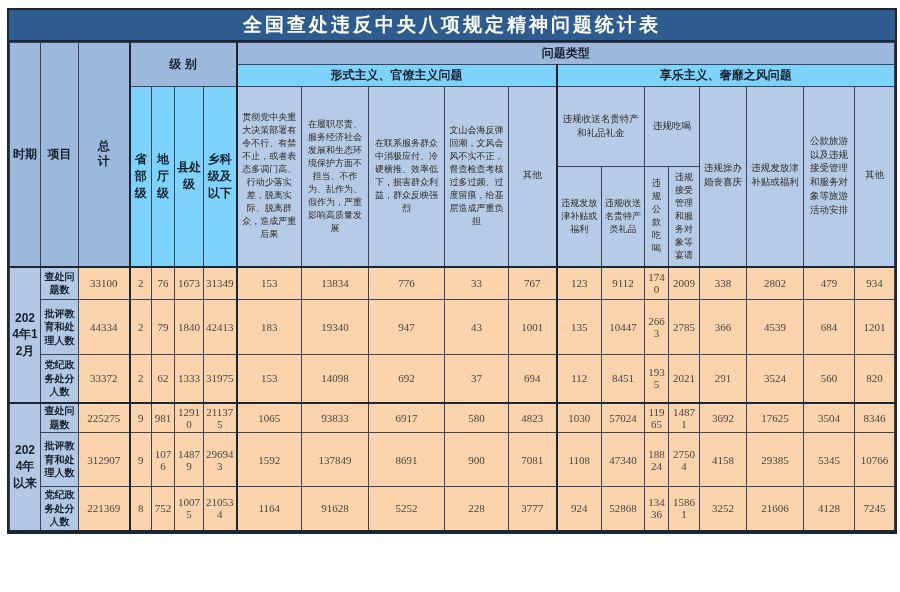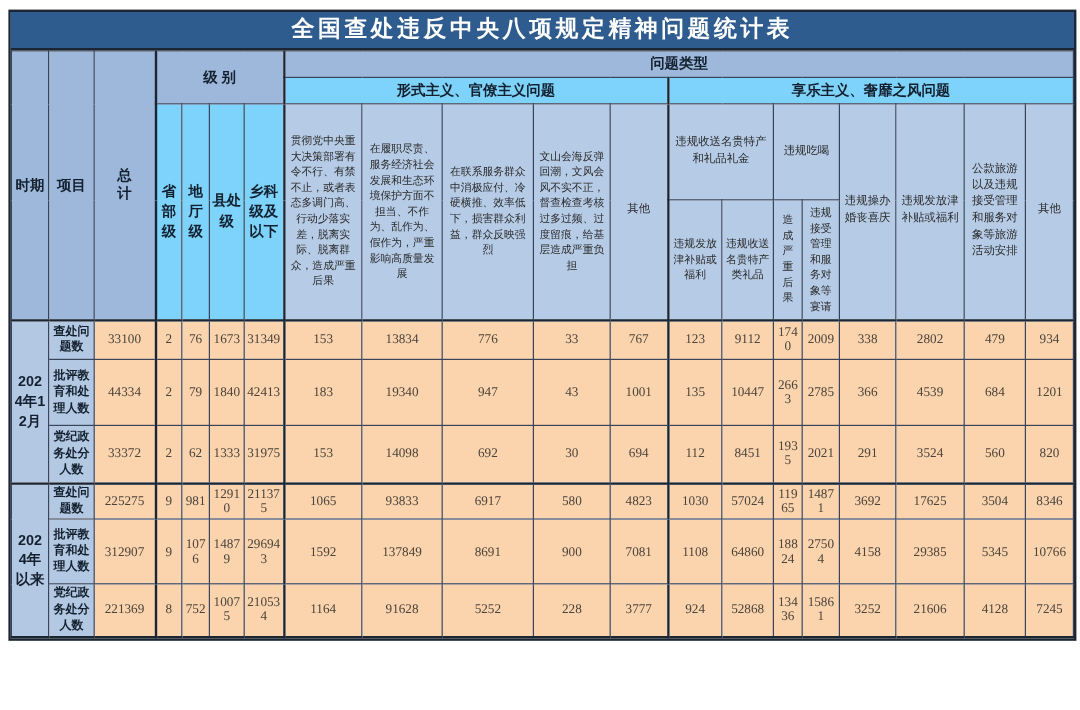--- a/index.html
+++ b/index.html
@@ -82,21 +82,21 @@
         <th class="desc descB" colspan="2">违规收送名贵特产和礼品礼金</th>
         <th class="desc descB" colspan="2">违规吃喝</th>
         <th class="desc descB tkB" rowspan="2">违规操办婚丧喜庆</th>
         <th class="desc descB tkB" rowspan="2">违规发放津补贴或福利</th>
         <th class="desc descB tkB" rowspan="2">公款旅游以及违规接受管理和服务对象等旅游活动安排</th>
         <th class="desc descB tkB" rowspan="2">其他</th>
       </tr>
       <tr style="height:100px">
         <th class="desc tkB">违规发放津补贴或福利</th>
         <th class="desc tkB">违规收送名贵特产类礼品</th>
-        <th class="desc tkB">造成严重后果</th>
+        <th class="desc tkB">违规公款吃喝</th>
         <th class="desc tkB">违规接受管理和服务对象等宴请</th>
       </tr>
     </thead>
     <tbody>
       <tr style="height:33px">
         <td class="plabel tkB" rowspan="3">2024年12月</td>
         <td class="rlabel">查处问题数</td>
         <td class="num tkR">33100</td>
         <td class="num">2</td>
         <td class="num">76</td>
@@ -140,21 +140,21 @@
       <tr style="height:48px">
         <td class="rlabel tkB">党纪政务处分人数</td>
         <td class="num tkR tkB">33372</td>
         <td class="num tkB">2</td>
         <td class="num tkB">62</td>
         <td class="num tkB">1333</td>
         <td class="num tkR tkB">31975</td>
         <td class="num tkB">153</td>
         <td class="num tkB">14098</td>
         <td class="num tkB">692</td>
-        <td class="num tkB">30</td>
+        <td class="num tkB">37</td>
         <td class="num tkR tkB">694</td>
         <td class="num tkB">112</td>
         <td class="num tkB">8451</td>
         <td class="num tkB">1935</td>
         <td class="num tkB">2021</td>
         <td class="num tkB">291</td>
         <td class="num tkB">3524</td>
         <td class="num tkB">560</td>
         <td class="num tkB">820</td>
       </tr>
@@ -186,21 +186,21 @@
         <td class="num">9</td>
         <td class="num">1076</td>
         <td class="num">14879</td>
         <td class="num tkR">296943</td>
         <td class="num">1592</td>
         <td class="num">137849</td>
         <td class="num">8691</td>
         <td class="num">900</td>
         <td class="num tkR">7081</td>
         <td class="num">1108</td>
-        <td class="num">64860</td>
+        <td class="num">47340</td>
         <td class="num">18824</td>
         <td class="num">27504</td>
         <td class="num">4158</td>
         <td class="num">29385</td>
         <td class="num">5345</td>
         <td class="num">10766</td>
       </tr>
       <tr style="height:44px">
         <td class="rlabel tkB">党纪政务处分人数</td>
         <td class="num tkR tkB">221369</td>

